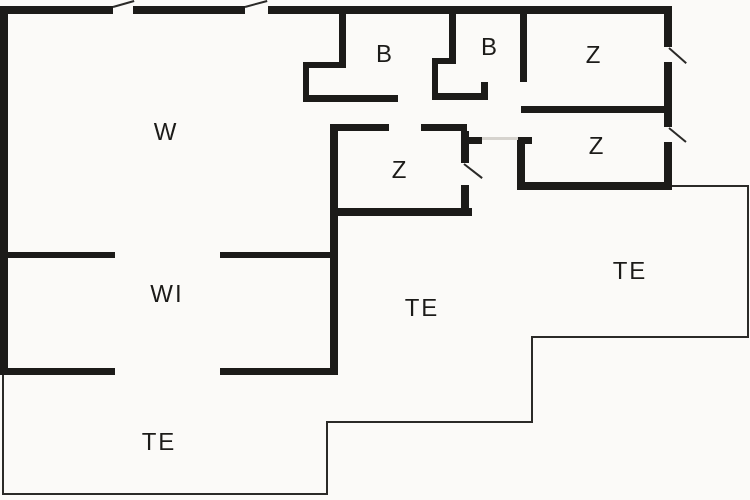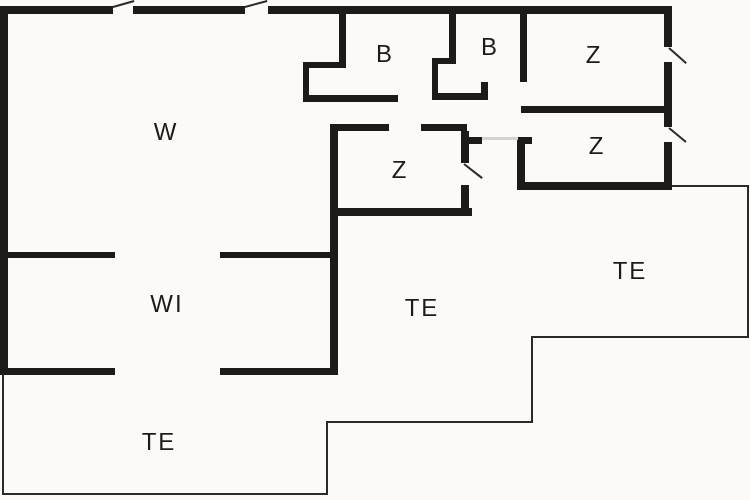--- a/index.html
+++ b/index.html
@@ -76,17 +76,17 @@
     <div class="mark" style="left: 245px; top: 6px; width: 22.8px; transform: rotate(-15.26deg);"></div>
     <div class="mark" style="left: 669px; top: 47px; width: 22.7px; transform: rotate(41.42deg);"></div>
     <div class="mark" style="left: 669px; top: 127px; width: 22px; transform: rotate(39.47deg);"></div>
     <div class="mark" style="left: 464px; top: 163px; width: 22.8px; transform: rotate(37.87deg);"></div>
     <div class="room-label" style="left: 166px; top: 132px;">W</div>
     <div class="room-label" style="left: 385px; top: 54px;">B</div>
     <div class="room-label" style="left: 490px; top: 47px;">B</div>
     <div class="room-label" style="left: 594px; top: 55px;">Z</div>
     <div class="room-label" style="left: 597px; top: 146px;">Z</div>
     <div class="room-label" style="left: 400px; top: 170px;">Z</div>
-    <div class="room-label" style="left: 167px; top: 304px;">WI</div>
+    <div class="room-label" style="left: 167px; top: 294px;">WI</div>
     <div class="room-label" style="left: 422px; top: 308px;">TE</div>
     <div class="room-label" style="left: 630px; top: 271px;">TE</div>
     <div class="room-label" style="left: 159px; top: 442px;">TE</div>
   </div>
 
 </body></html>

